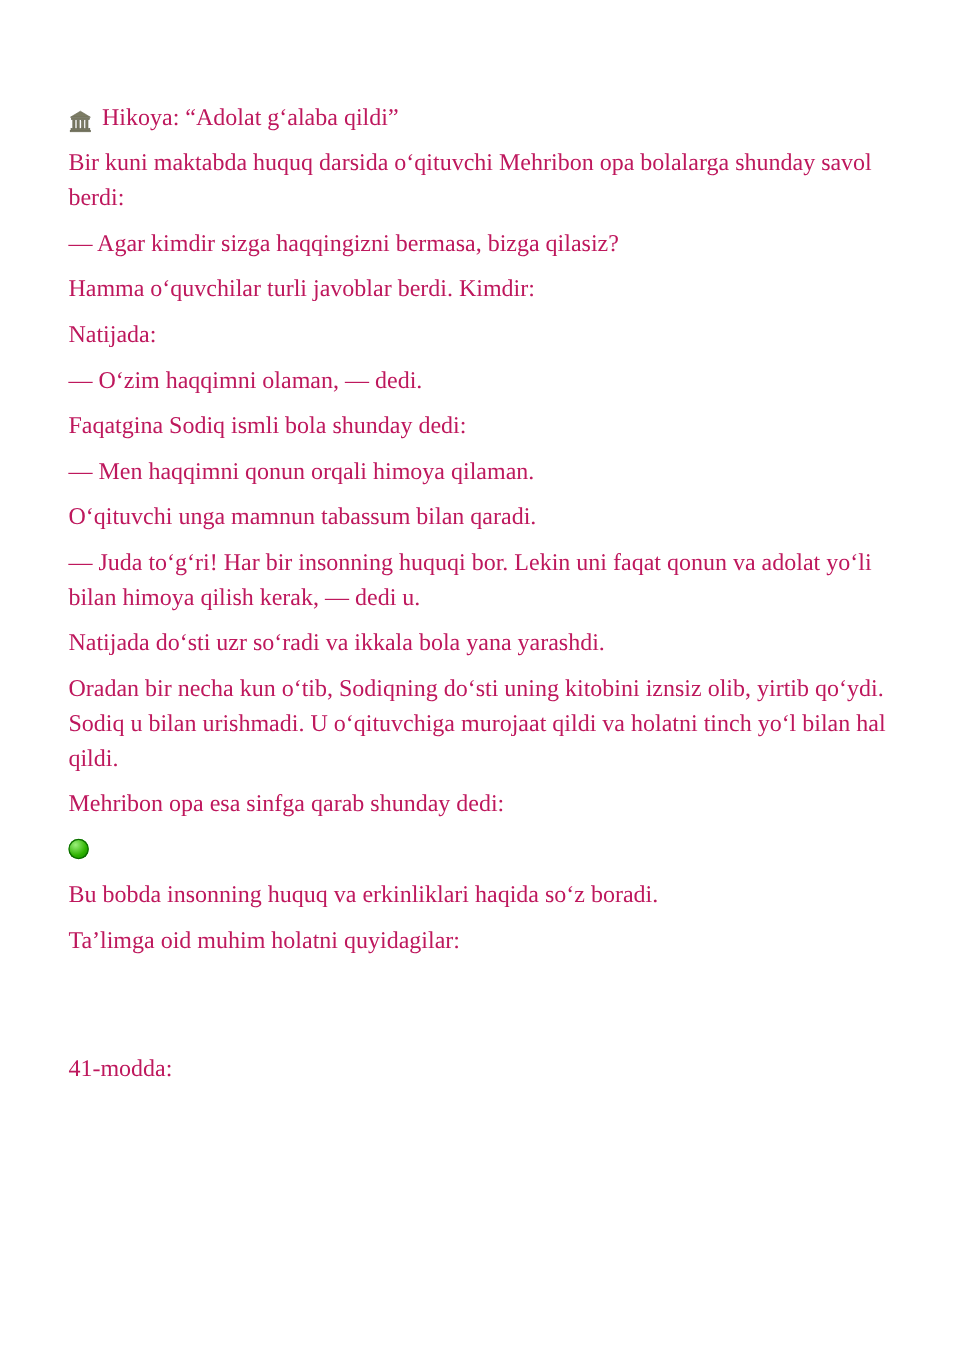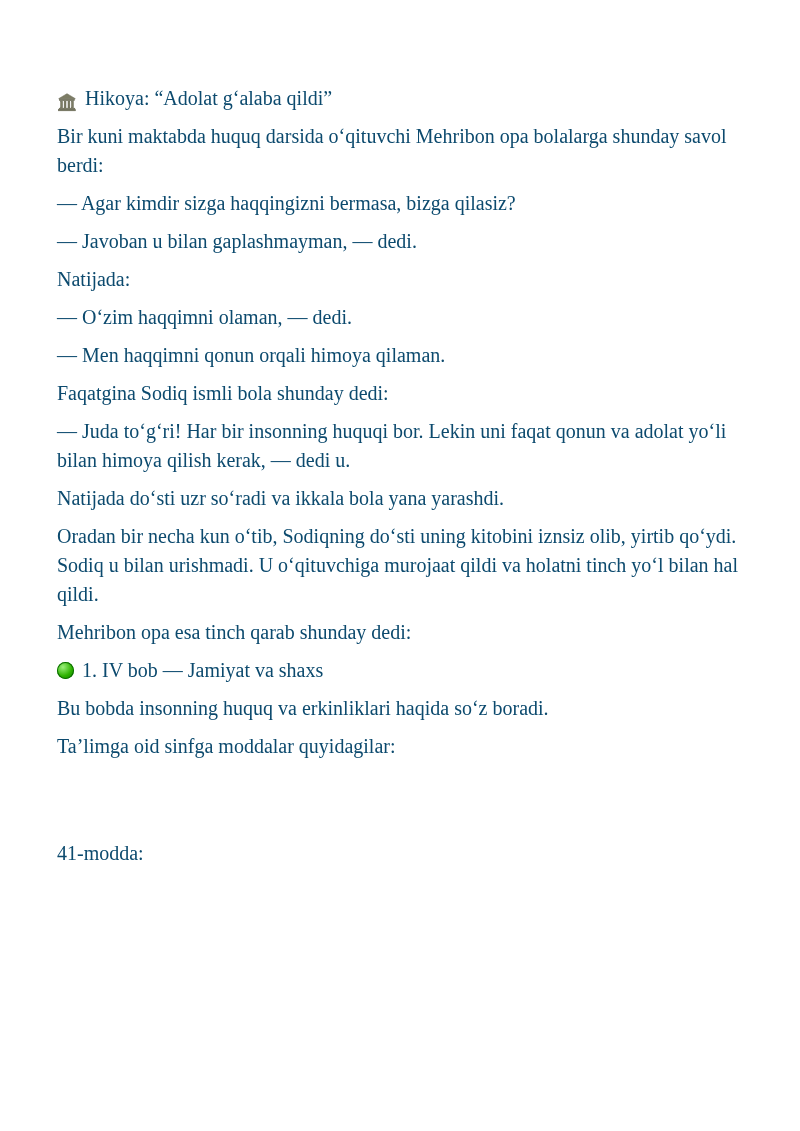--- a/index.html
+++ b/index.html
@@ -9,21 +9,21 @@
     width:800px;
     min-height:1131px;
     box-sizing:border-box;
     background:#ffffff;
     padding:84px 53px 40px 57px;
   }
   .para{
     margin:0 0 9px 0;
     font-size:20px;
     line-height:29px;
-    color:#0c4a6e;
+    color:#be185d;
   }
   .para.gap-before{margin-top:78px;}
   .icon{
     display:inline-block;
     vertical-align:-2px;
     margin-right:8px;
     line-height:0;
   }
   .icon svg{display:inline-block;vertical-align:middle;}
   .icon-green{
@@ -45,27 +45,28 @@
       <rect x="4.4" y="11" width="2.2" height="8"></rect>
       <rect x="8.6" y="11" width="2.2" height="8"></rect>
       <rect x="13.2" y="11" width="2.2" height="8"></rect>
       <rect x="17.4" y="11" width="2.2" height="8"></rect>
       <rect x="2.6" y="19.4" width="18.8" height="1.6"></rect>
       <rect x="1.8" y="21.2" width="20.4" height="1.4"></rect>
     </g>
   </svg></span><span class="txt">Hikoya: “Adolat g‘alaba qildi”</span></p>
       <p class="para"><span class="txt">Bir kuni maktabda huquq darsida o‘qituvchi Mehribon opa bolalarga shunday savol berdi:</span></p>
       <p class="para"><span class="txt">— Agar kimdir sizga haqqingizni bermasa, bizga qilasiz?</span></p>
-      <p class="para"><span class="txt">— Javoban u bilan gaplashmayman, — dedi.</span></p>
+      <p class="para"><span class="txt">Hamma o‘quvchilar turli javoblar berdi. Kimdir:</span></p>
       <p class="para"><span class="txt">Natijada:</span></p>
       <p class="para"><span class="txt">— O‘zim haqqimni olaman, — dedi.</span></p>
+      <p class="para"><span class="txt">Faqatgina Sodiq ismli bola shunday dedi:</span></p>
       <p class="para"><span class="txt">— Men haqqimni qonun orqali himoya qilaman.</span></p>
-      <p class="para"><span class="txt">Faqatgina Sodiq ismli bola shunday dedi:</span></p>
+      <p class="para"><span class="txt">O‘qituvchi unga mamnun tabassum bilan qaradi.</span></p>
       <p class="para"><span class="txt">— Juda to‘g‘ri! Har bir insonning huquqi bor. Lekin uni faqat qonun va adolat yo‘li bilan himoya qilish kerak, — dedi u.</span></p>
       <p class="para"><span class="txt">Natijada do‘sti uzr so‘radi va ikkala bola yana yarashdi.</span></p>
       <p class="para"><span class="txt">Oradan bir necha kun o‘tib, Sodiqning do‘sti uning kitobini iznsiz olib, yirtib qo‘ydi. Sodiq u bilan urishmadi. U o‘qituvchiga murojaat qildi va holatni tinch yo‘l bilan hal qildi.</span></p>
-      <p class="para"><span class="txt">Mehribon opa esa tinch qarab shunday dedi:</span></p>
-      <p class="para"><span class="icon icon-green"></span><span class="txt">1. IV bob — Jamiyat va shaxs</span></p>
+      <p class="para"><span class="txt">Mehribon opa esa sinfga qarab shunday dedi:</span></p>
+      <p class="para"><span class="icon icon-green"></span></p>
       <p class="para"><span class="txt">Bu bobda insonning huquq va erkinliklari haqida so‘z boradi.</span></p>
-      <p class="para"><span class="txt">Ta’limga oid sinfga moddalar quyidagilar:</span></p>
+      <p class="para"><span class="txt">Ta’limga oid muhim holatni quyidagilar:</span></p>
       <p class="para gap-before"><span class="txt">41-modda:</span></p>
     </div>
 </main>
 
 </body></html>

